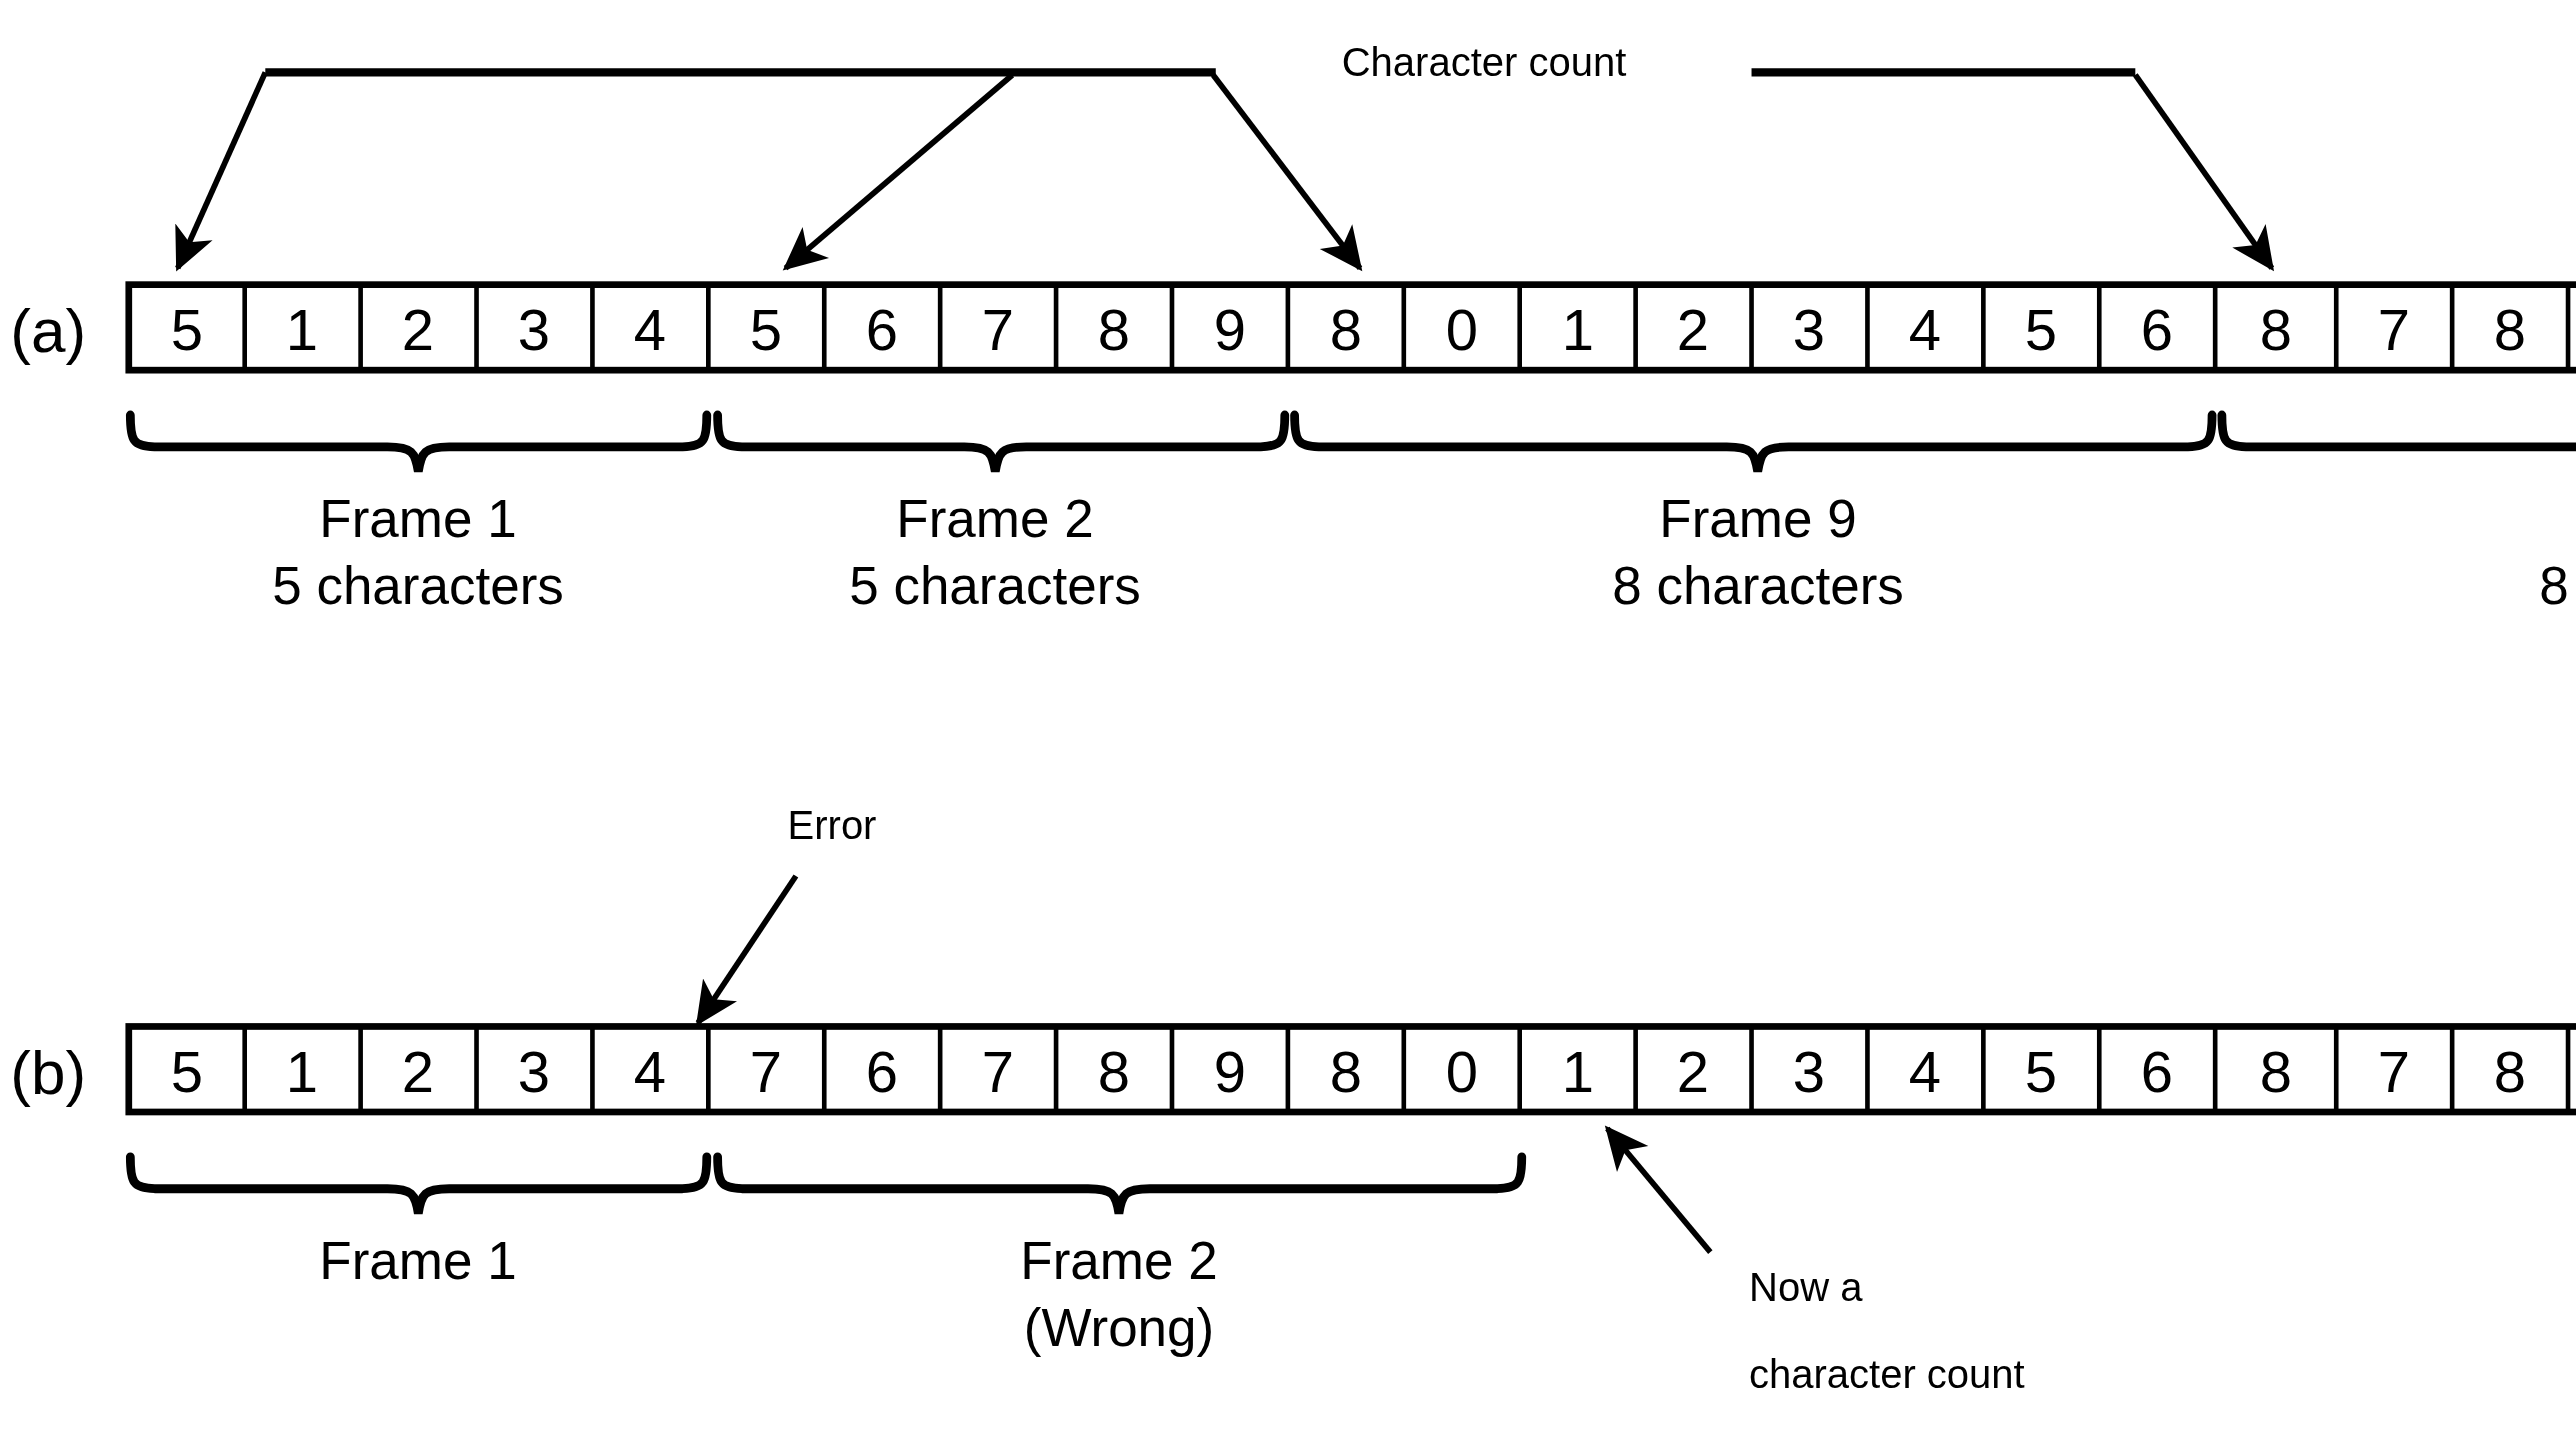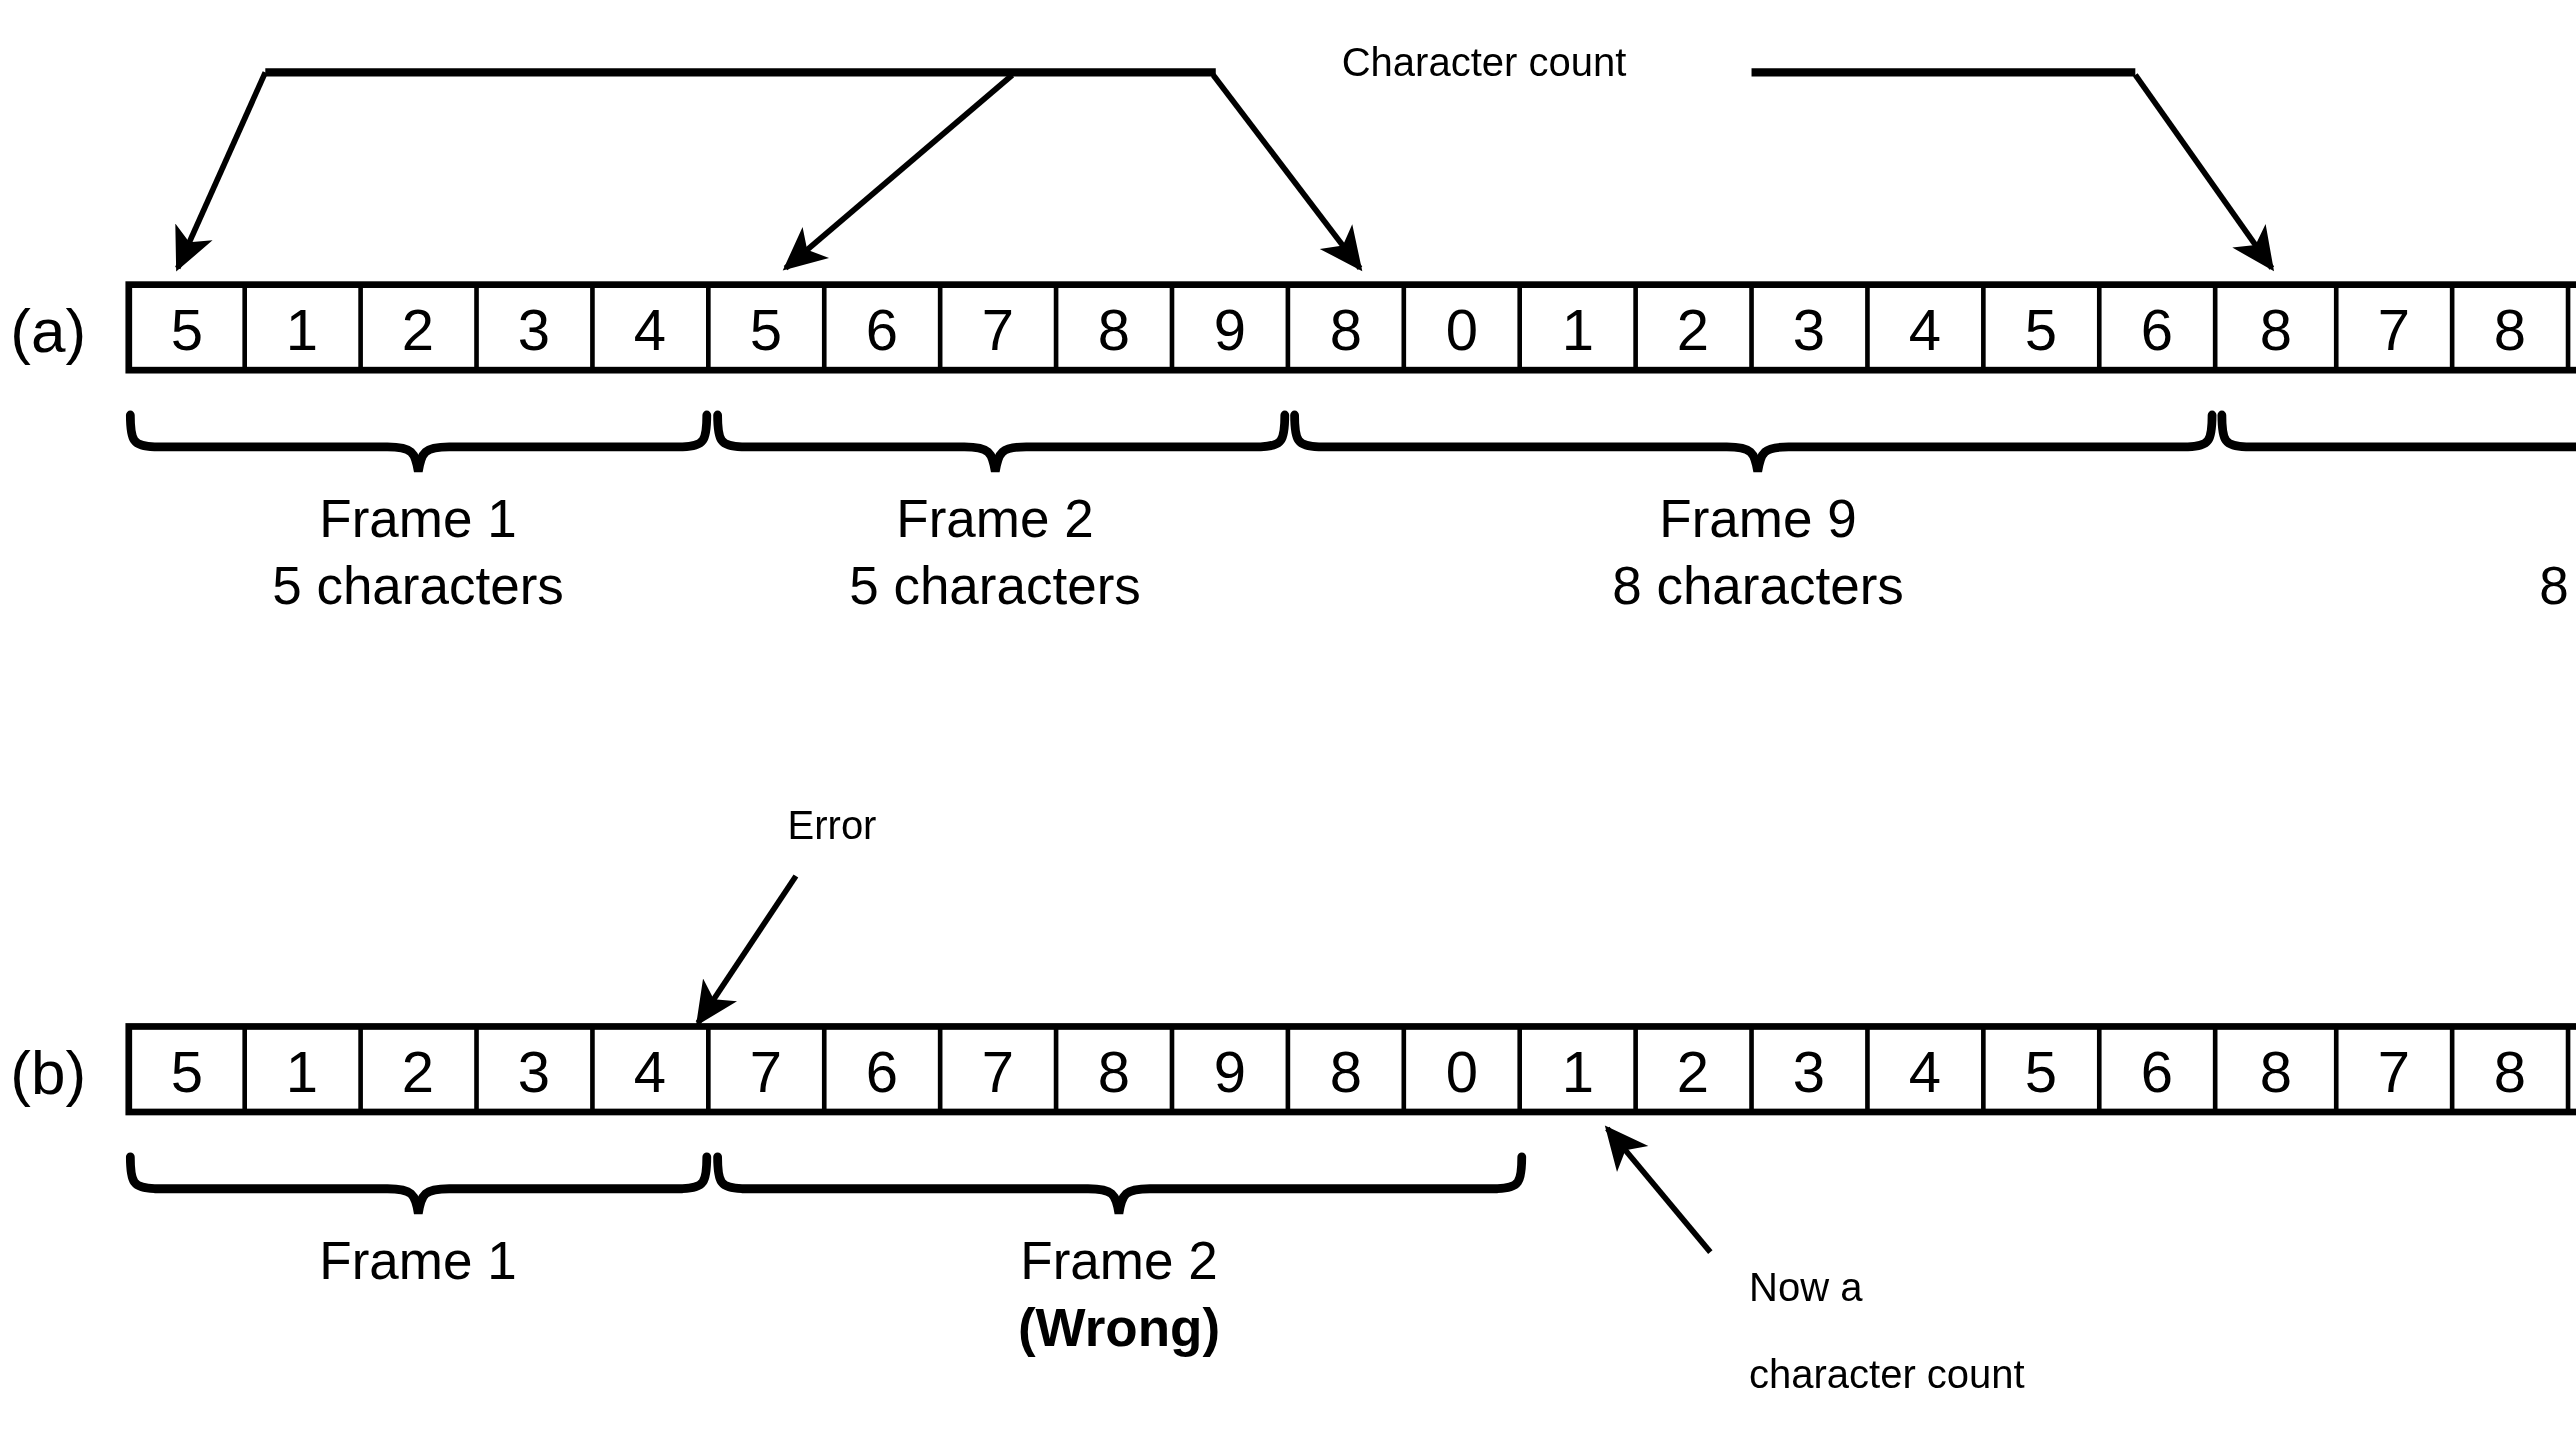--- a/index.html
+++ b/index.html
@@ -182,16 +182,16 @@
   <div class="txt cellnum center" style="left:1809px; top:1040px;">3</div>
   <div class="txt cellnum center" style="left:1925px; top:1040px;">4</div>
   <div class="txt cellnum center" style="left:2041px; top:1040px;">5</div>
   <div class="txt cellnum center" style="left:2157px; top:1040px;">6</div>
   <div class="txt cellnum center" style="left:2276px; top:1040px;">8</div>
   <div class="txt cellnum center" style="left:2394px; top:1040px;">7</div>
   <div class="txt cellnum center" style="left:2510px; top:1040px;">8</div>
 
   <div class="txt lbl-frame center" style="left:418px;  top:1231px;">Frame 1</div>
   <div class="txt lbl-frame center" style="left:1119px; top:1231px;">Frame 2</div>
-  <div class="txt lbl-frame center" style="left:1119px; top:1298px;font-weight:bold;">(Wrong)</div>
+  <div class="txt lbl-frame center" style="left:1119px; top:1298px;">(Wrong)</div>
 
 </div>
 
 
 </body></html>

